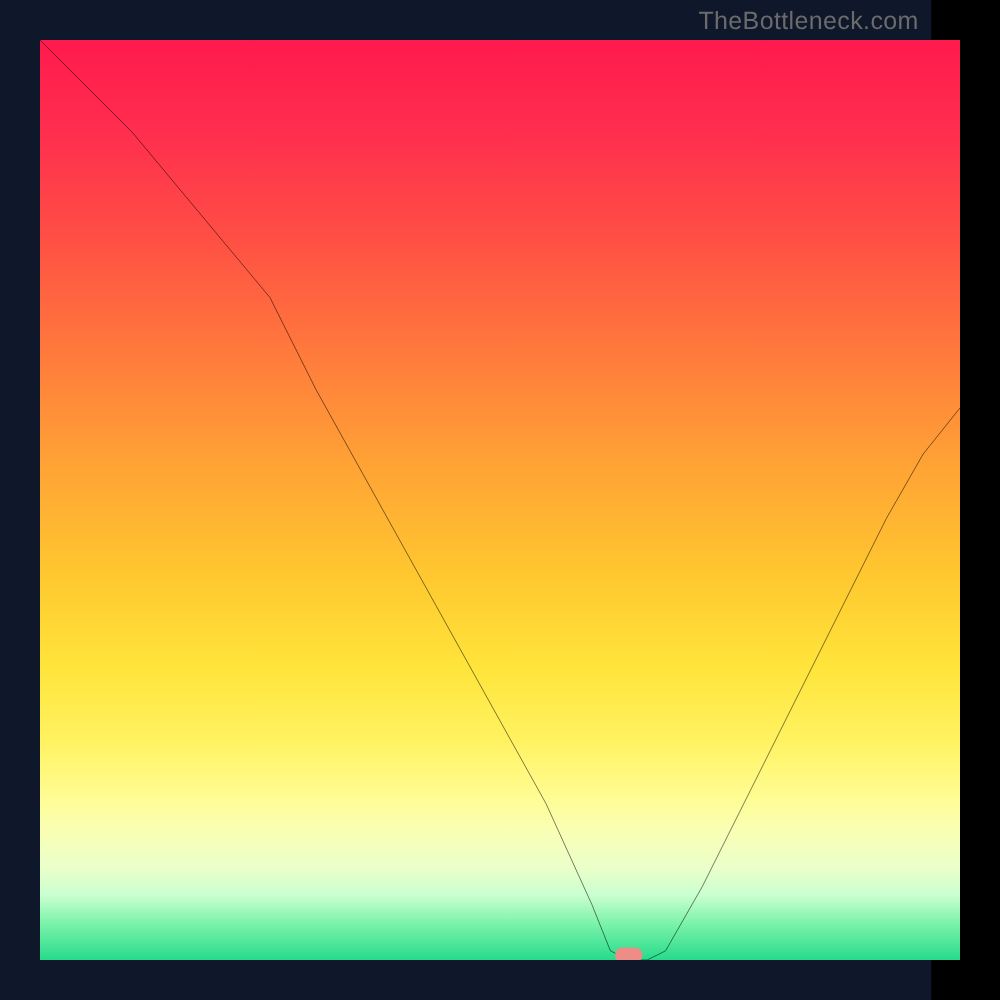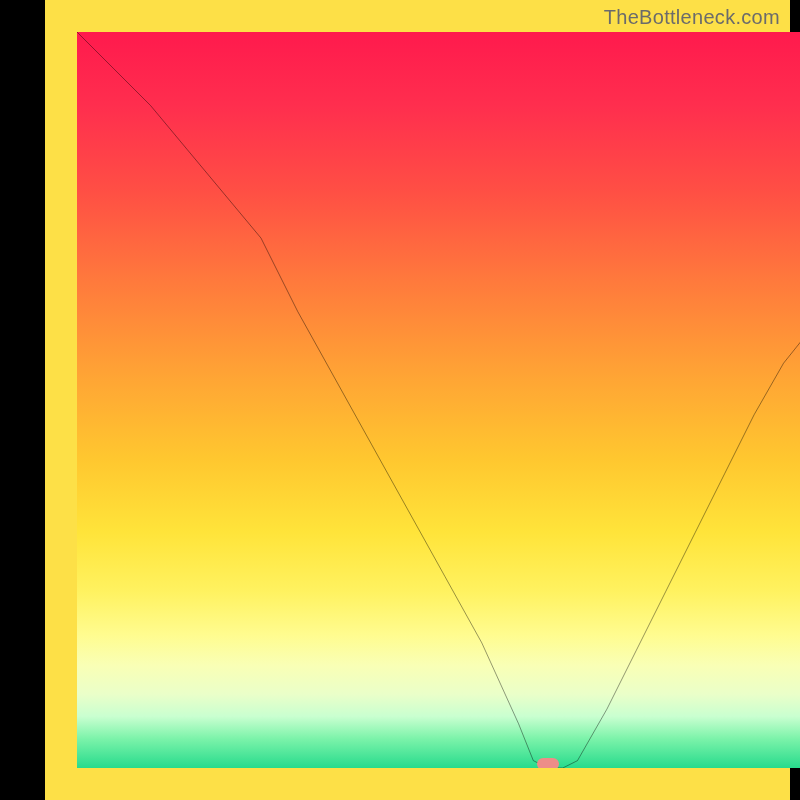--- a/index.html
+++ b/index.html
@@ -8,22 +8,21 @@
     width: 800px;
     height: 800px;
     background: #000;
     font-family: Arial, Helvetica, sans-serif;
     overflow: hidden;
   }
   .frame {
     position: relative;
     width: 745px;
     height: 800px;
-    background: #fde047;
-    margin-left: 45px;
+    background: #0f172a;
   }
   
   .plot {
     position: absolute;
     left: 32px;
     top: 32px;
     width: 736px;   
     height: 736px;
     overflow: hidden;
   }

